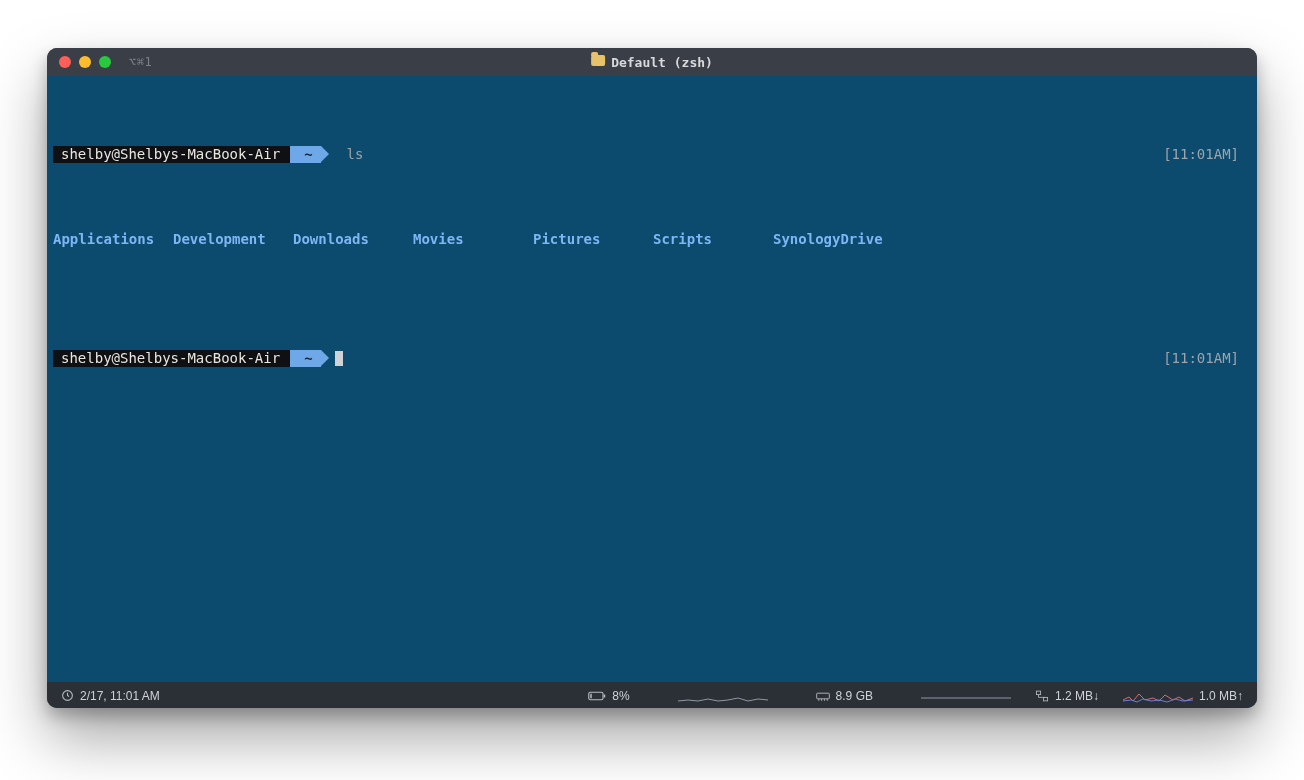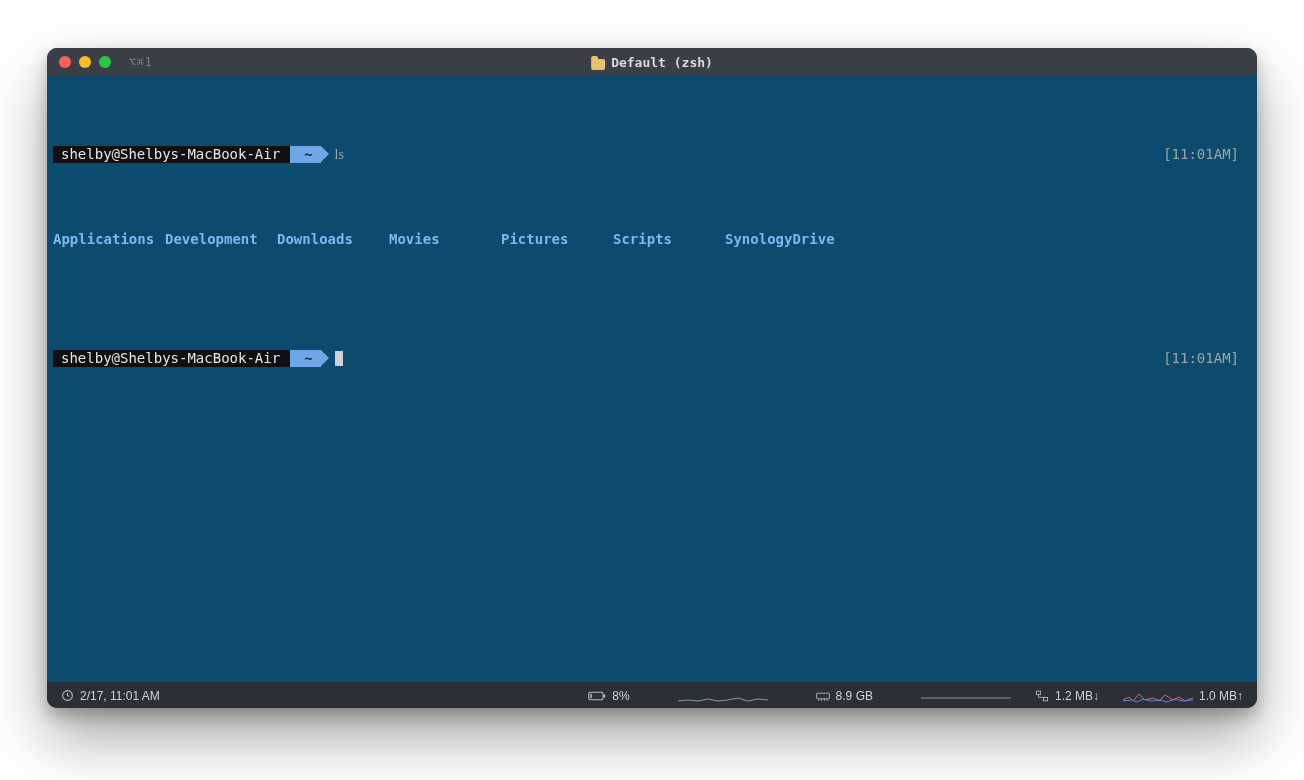--- a/index.html
+++ b/index.html
@@ -49,21 +49,21 @@
     margin-left: 18px;
     font-size: 12px;
     color: #7b8089;
     letter-spacing: 0.5px;
   }
   .title-center {
     position: absolute;
     left: 50%;
     transform: translateX(-50%);
     display: flex;
-    align-items: flex-end;
+    align-items: flex-start;
     gap: 6px;
     font-size: 13px;
     font-weight: 600;
     color: #d8d9dc;
   }
   .folder-icon {
     width: 14px; height: 11px;
     background: #e6c36a;
     border-radius: 2px;
     position: relative;
@@ -124,33 +124,32 @@
   }
   .prompt-seg-path::after {
     content: "";
     position: absolute;
     right: -8px; top: 0;
     border-top: 8.5px solid transparent;
     border-bottom: 8.5px solid transparent;
     border-left: 8px solid #6ea8e8;
   }
   .cmd {
-    margin-left: 14px;
+    margin-left: 26px;
     color: #9aa3a7;
-    font-family: Liberation Serif, serif;
   }
   .time-right {
     position: absolute;
     right: 12px;
     color: #9fa3aa;
   }
   .ls-grid {
     display: grid;
     grid-template-columns: 112px 112px 112px 112px 112px 112px 112px;
-    column-gap: 0;
+    column-gap: 8px;
     color: #7eb5f4;
     font-weight: 700;
   }
   .ls-grid span { padding-right: 8px; }
   .cursor-block {
     display: inline-block;
     width: 8px; height: 15px;
     background: #cfd3d8;
     margin-left: 14px;
     vertical-align: middle;

